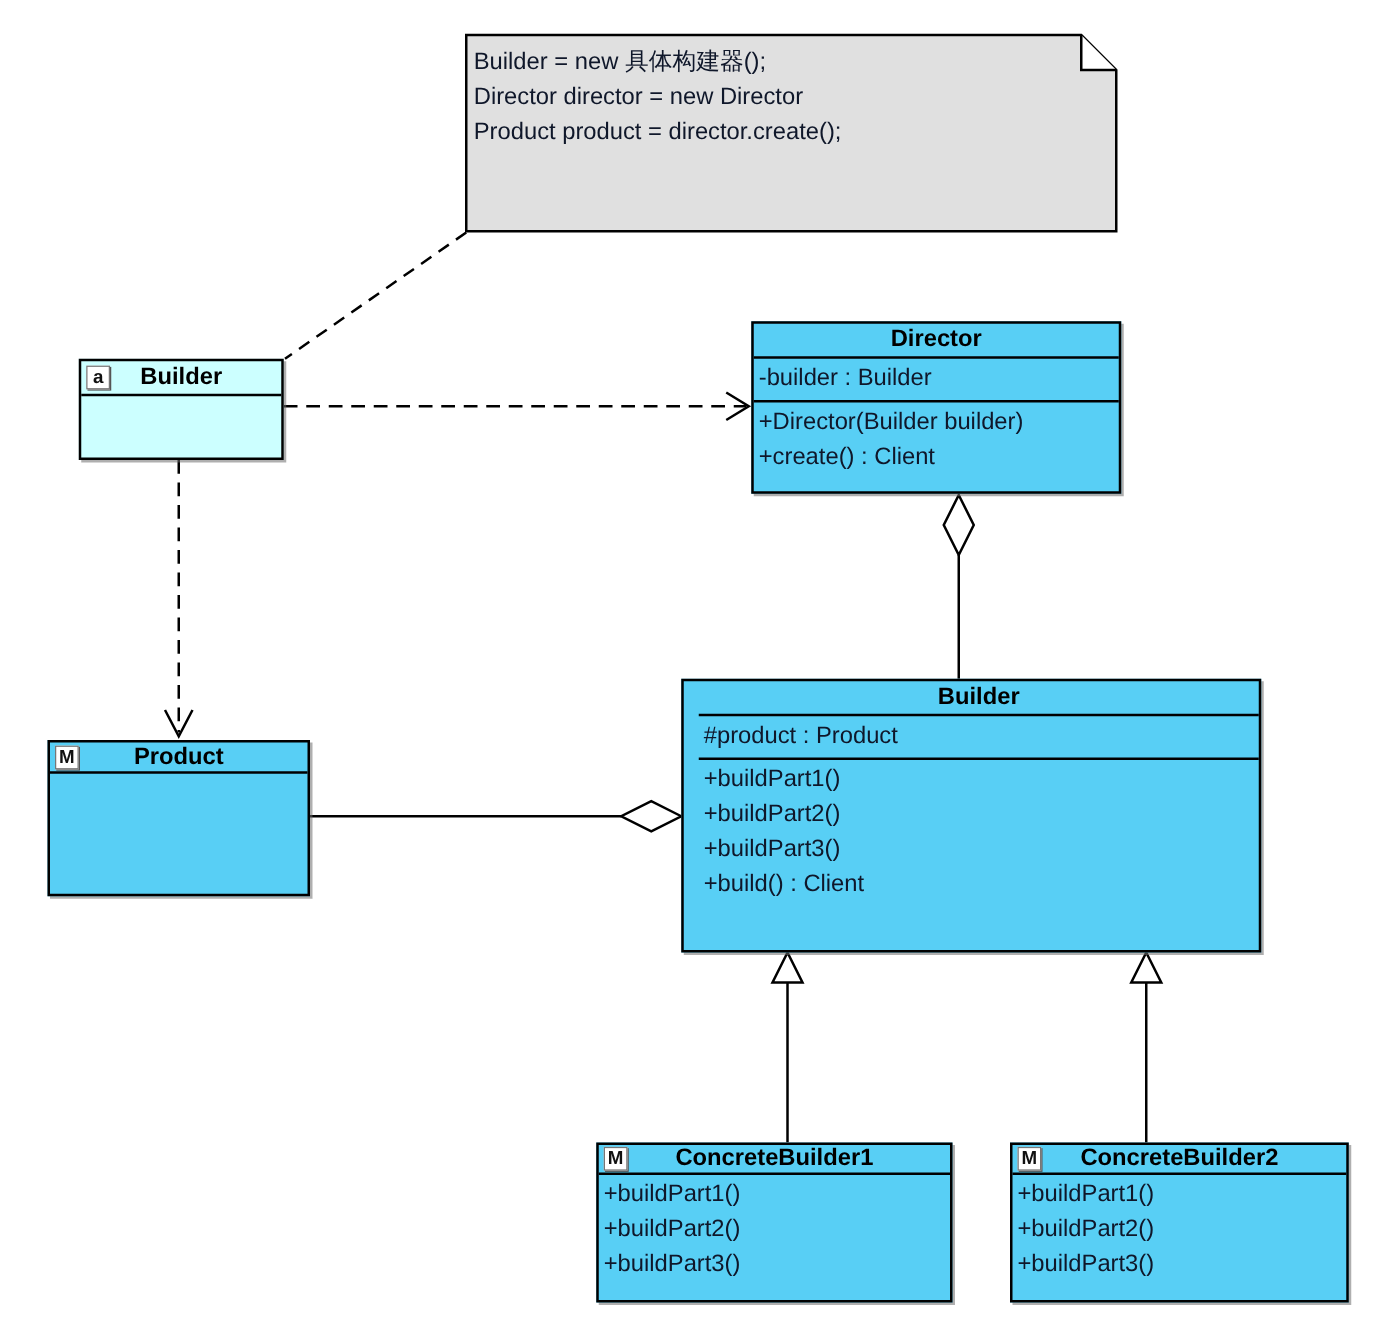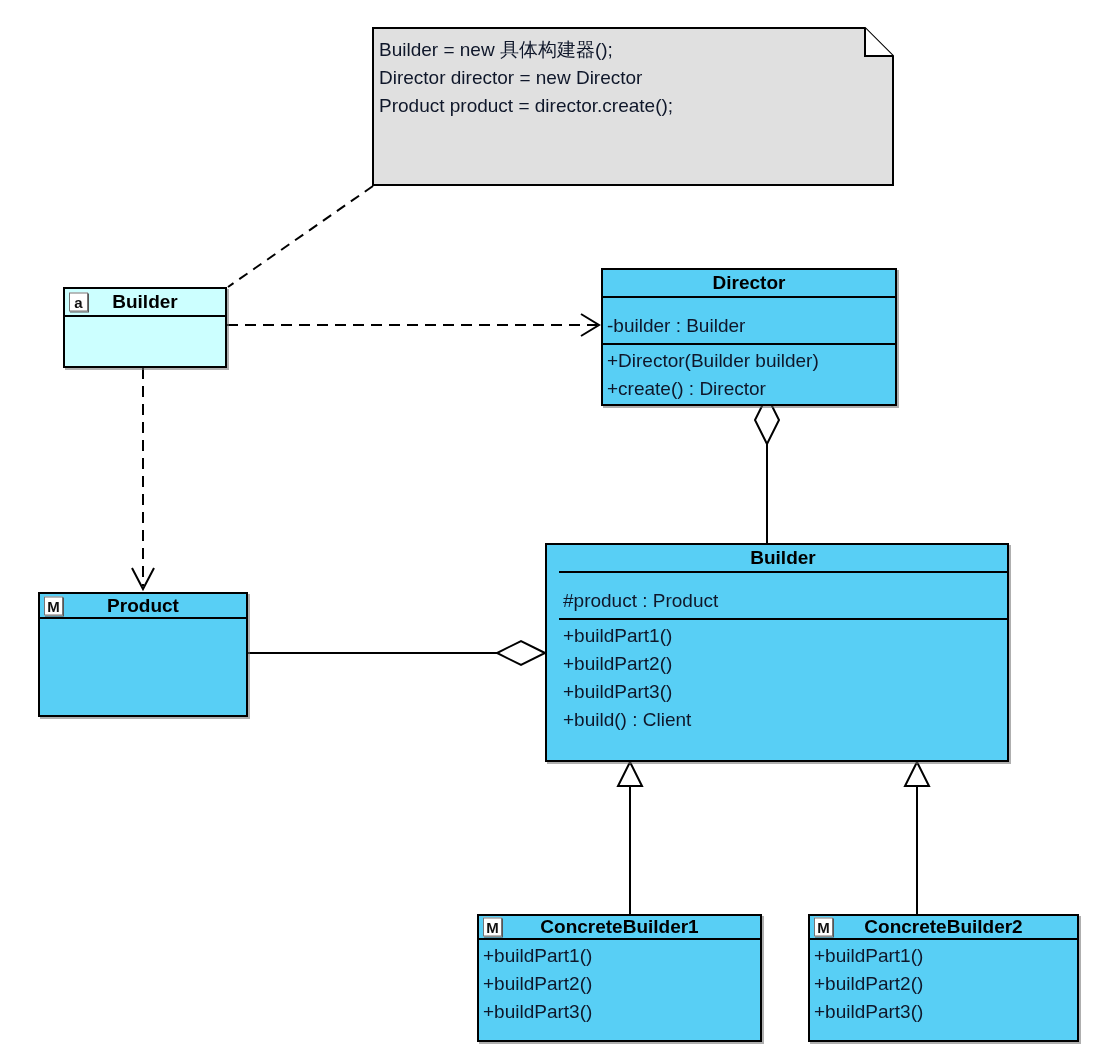--- a/index.html
+++ b/index.html
@@ -34,21 +34,21 @@
     border-bottom:2px solid var(--border);
     font-weight:bold;font-size:19px;color:#000;
   }
   .badge{
     position:absolute;left:4px;top:50%;transform:translateY(-50%);
     width:19px;height:19px;display:flex;align-items:center;justify-content:center;
     background:#fff;border:1px solid #777;box-shadow:1px 1px 0 #555;
     font-weight:bold;font-size:15px;color:#111;line-height:1;
   }
   .sec{flex:1 1 auto;padding:2px 4px;overflow:hidden;}
-  .sec.mid{flex:0 0 auto;border-bottom:2px solid var(--border);margin-top:12px;}
+  .sec.mid{flex:0 0 auto;border-bottom:2px solid var(--border);}
   .row{font-size:19px;line-height:28px;white-space:nowrap;color:#0f172a;}
 </style>
 </head>
 <body>
 
 <div id="canvas">
 
   <svg id="wires" width="1108" height="1058" viewBox="0 0 1108 1058">
 
     <g>
@@ -96,30 +96,30 @@
   </div>
 
   <div class="cls light" style="left:63px;top:287px;width:164px;height:81px;">
     <div class="hdr" style="height:28px;">
       <span class="badge">a</span>
       <span>Builder</span>
     </div>
     <div class="sec"></div>
   </div>
 
-  <div class="cls" style="left:601px;top:268px;width:296px;height:138px;">
+  <div class="cls" style="left:601px;top:257px;width:296px;height:138px;">
     <div class="hdr" style="height:28px;">
       <span>Director</span>
     </div>
     <div class="sec mid" style="height:35px;">
       <div class="row">-builder : Builder</div>
     </div>
     <div class="sec">
       <div class="row">+Director(Builder builder)</div>
-      <div class="row">+create() : Director</div>
+      <div class="row">+create() : Client</div>
     </div>
   </div>
 
   <div class="cls" style="left:545px;top:543px;width:464px;height:219px;padding-left:12px;">
     <div class="hdr" style="height:28px;">
       <span>Builder</span>
     </div>
     <div class="sec mid" style="height:35px;">
       <div class="row">#product : Product</div>
     </div>

